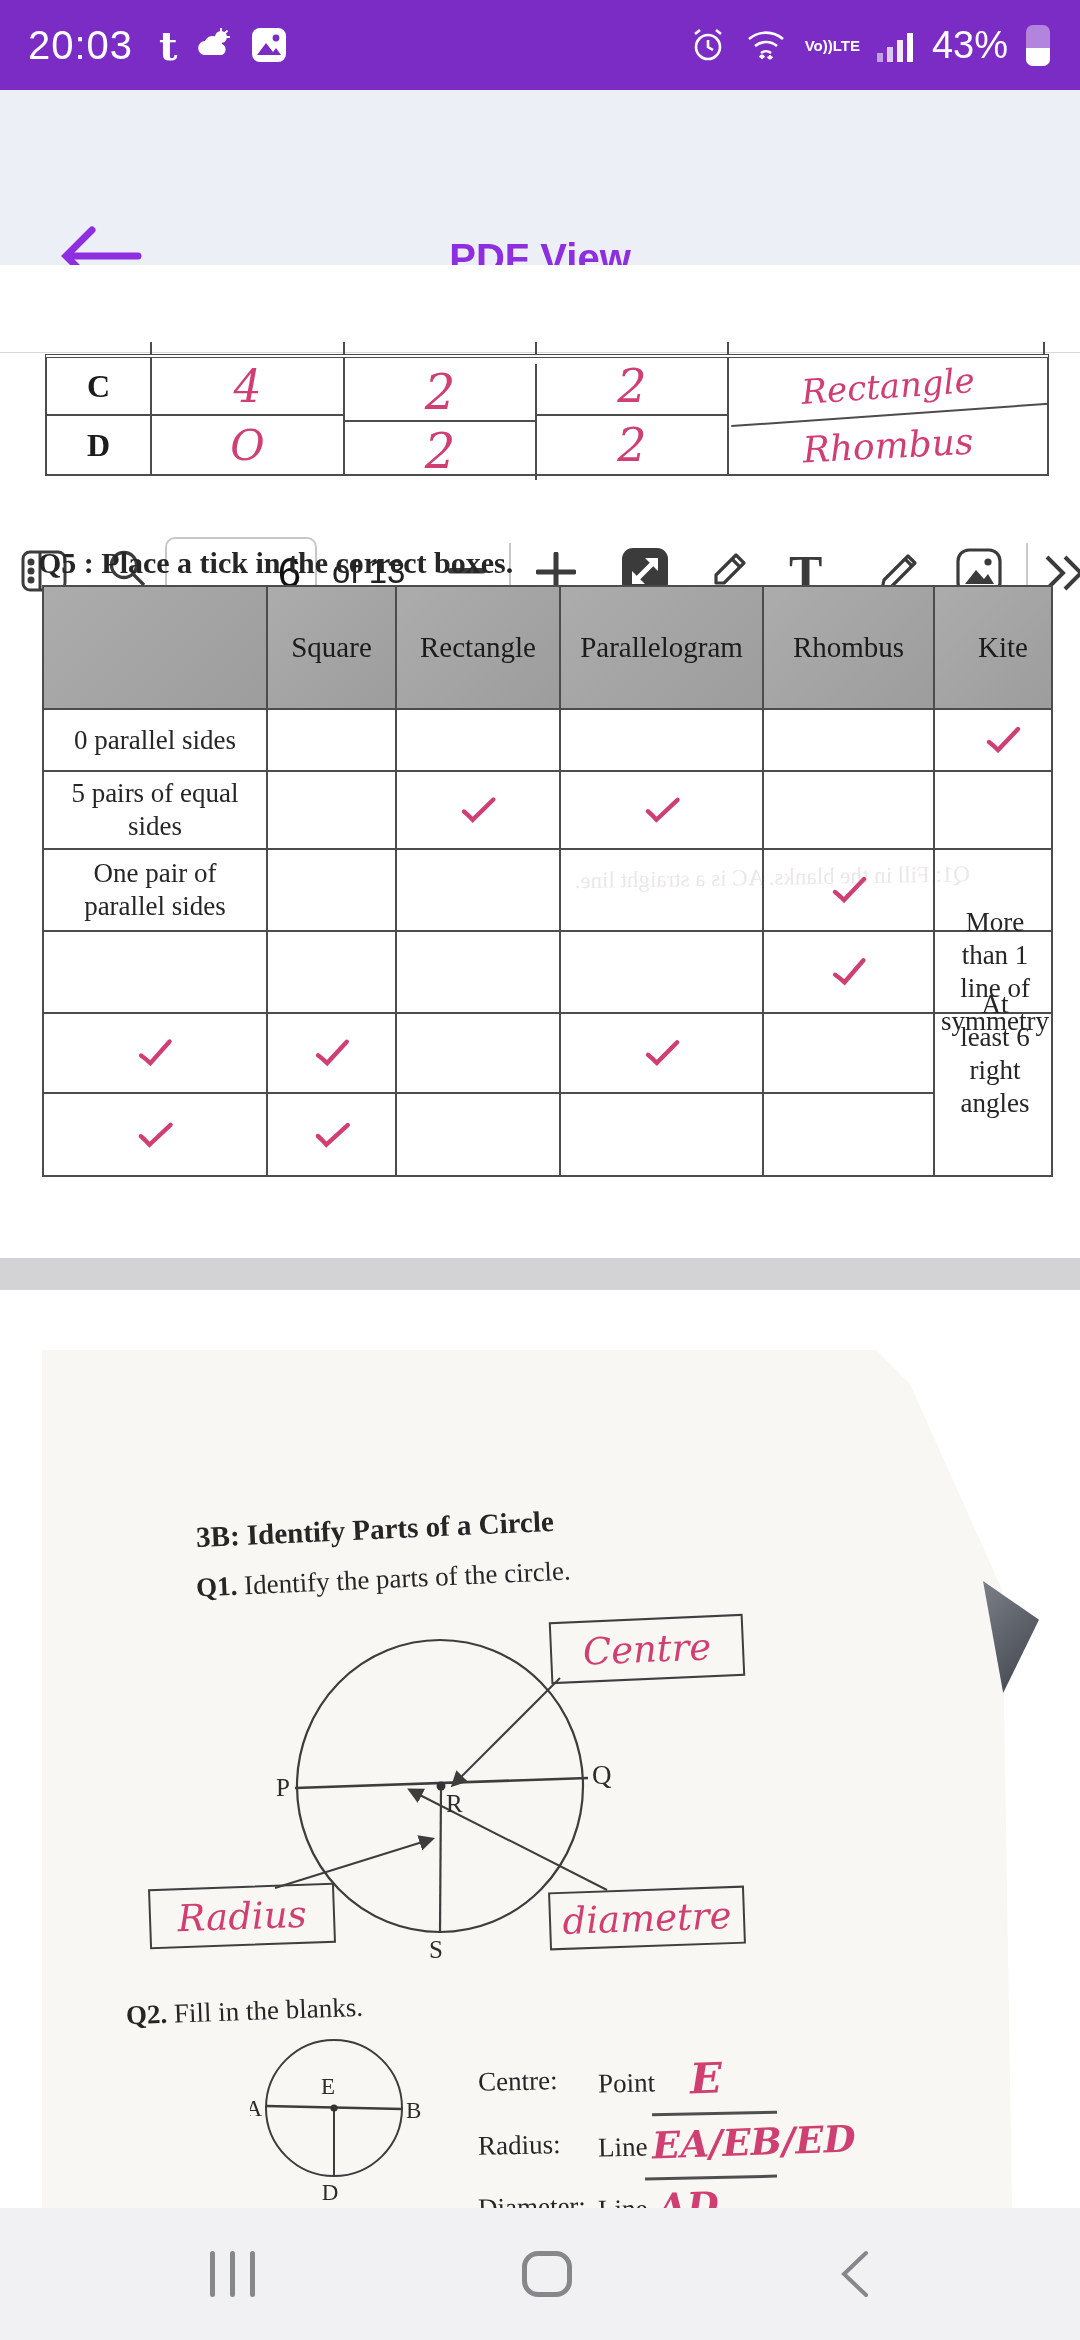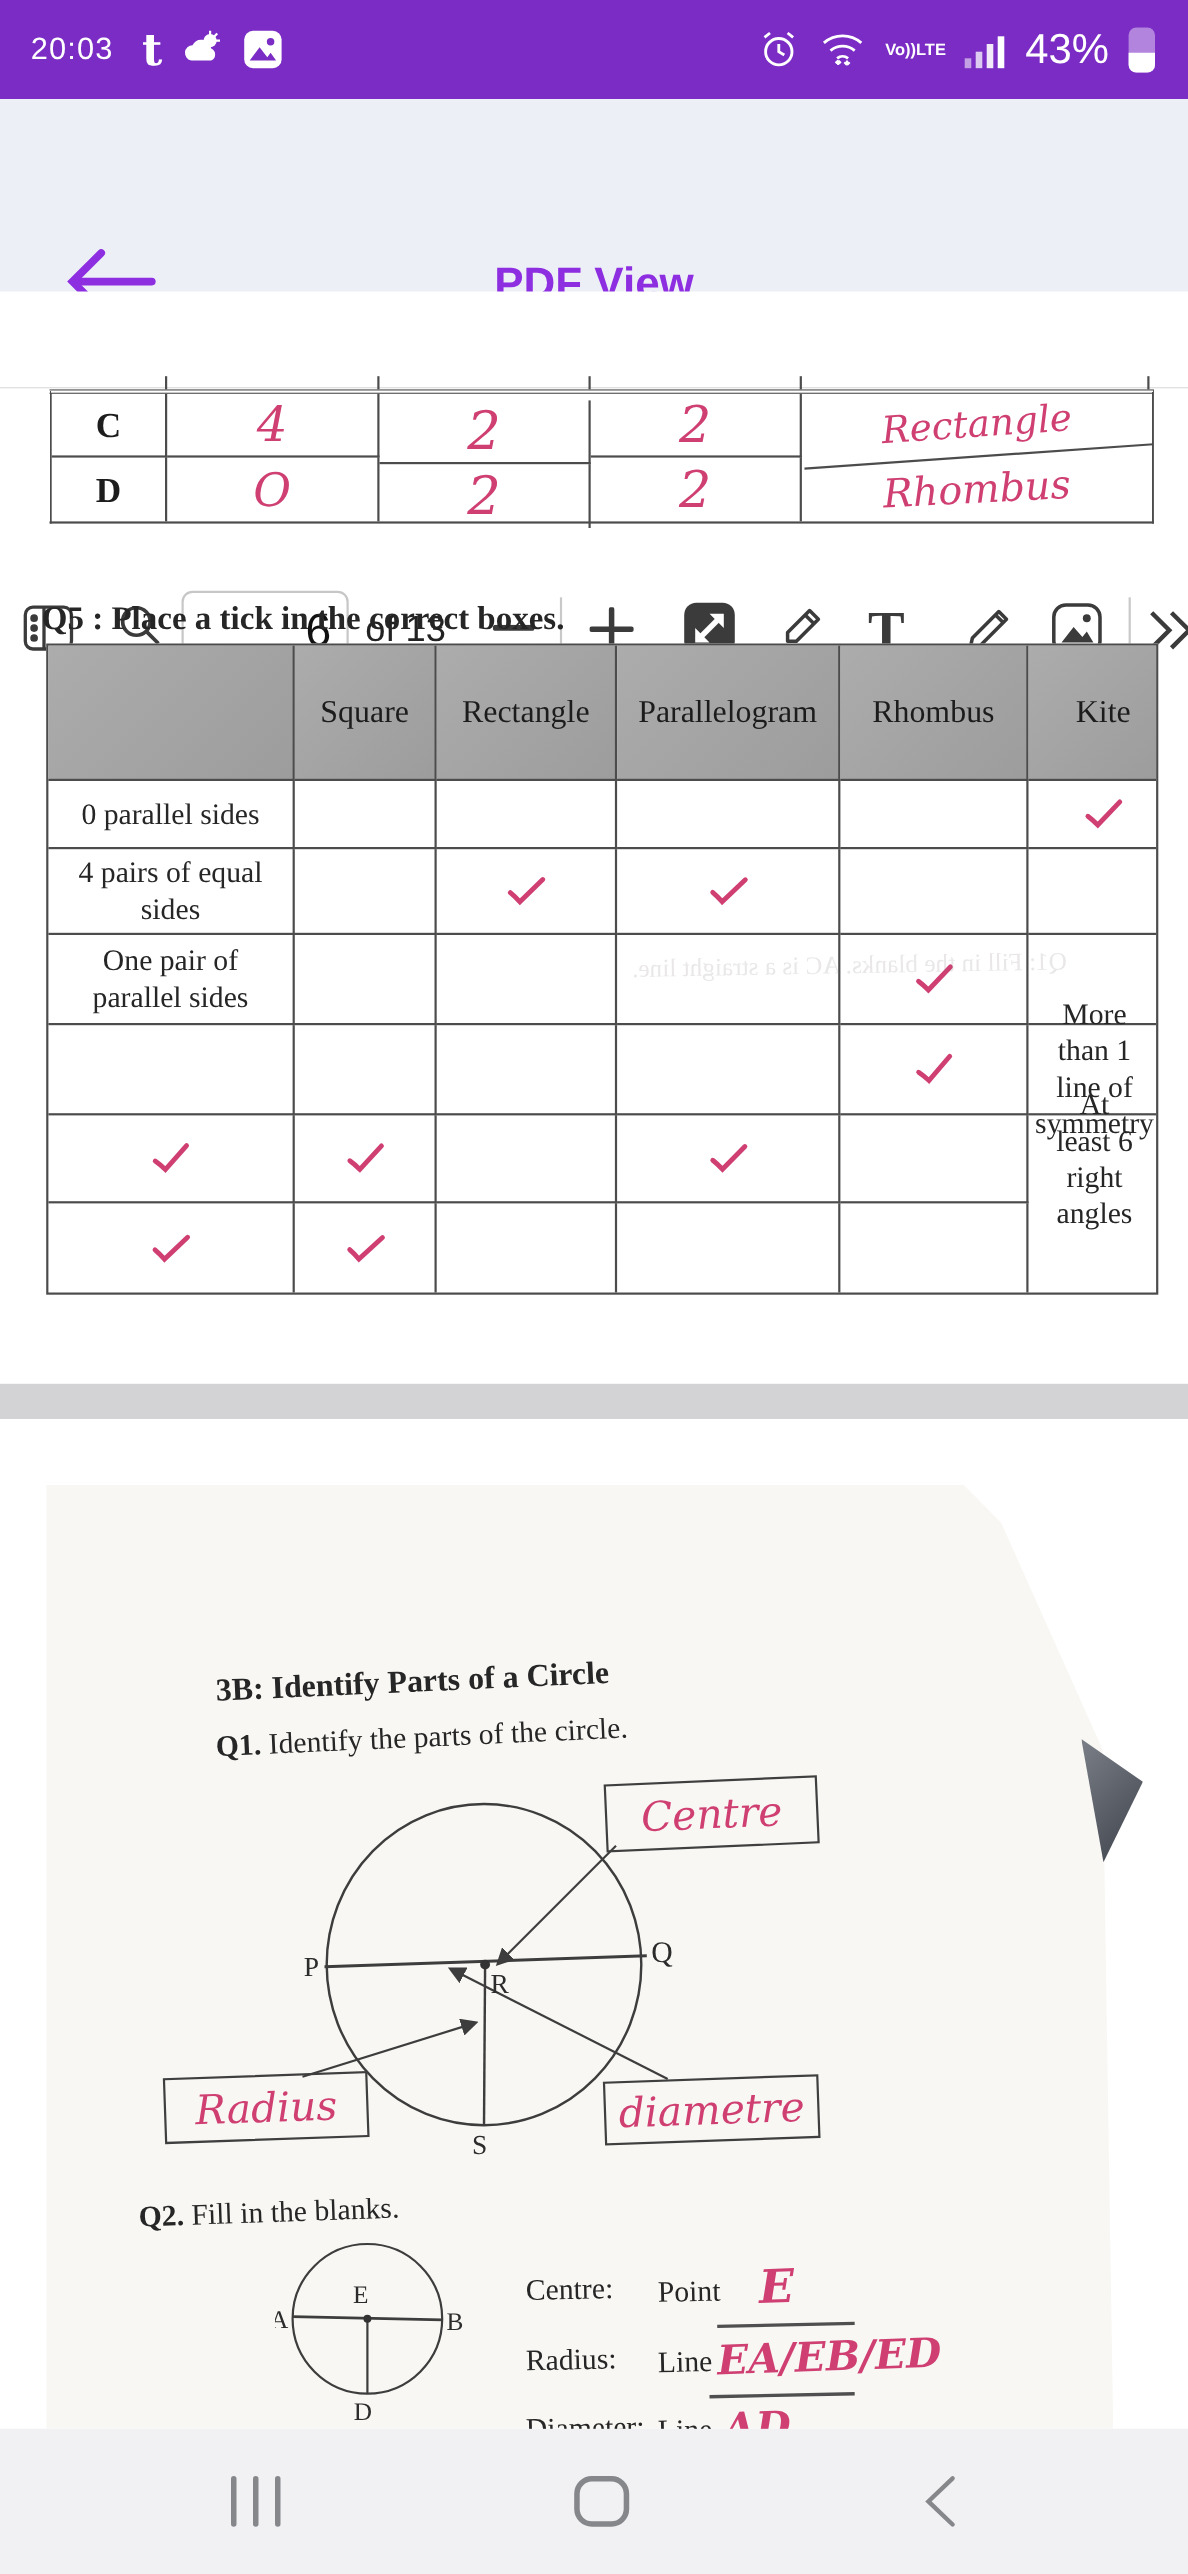--- a/index.html
+++ b/index.html
@@ -5,21 +5,21 @@
   html,body{margin:0;padding:0;background:#222;}
   .screen{position:relative;width:1080px;height:2340px;margin:0 auto;background:#ffffff;
           overflow:hidden;font-family:"Liberation Sans",sans-serif;}
   .abs{position:absolute;}
 
   
   .statusbar{position:absolute;left:0;top:0;width:1080px;height:90px;background:#7a2cc4;
              display:flex;align-items:center;justify-content:space-between;color:#fff;
              padding:0 28px;box-sizing:border-box;}
   .sb-left,.sb-right{display:flex;align-items:center;gap:16px;}
-  .sb-time{font-size:28px;letter-spacing:1px;}
+  .sb-time{font-size:40px;letter-spacing:1px;}
   .tumblr-t{font-family:"DejaVu Serif",serif;font-size:40px;font-weight:bold;margin-left:10px;}
   .volte{display:flex;flex-direction:row;line-height:1;font-size:15px;font-weight:bold;text-align:left;}
   .sb-batt-text{font-size:38px;}
 
   
   .appbar{position:absolute;left:0;top:90px;width:1080px;height:220px;background:#edeff7;}
   .back-btn{position:absolute;left:58px;top:128px;width:86px;height:76px;cursor:pointer;}
   .appbar-title{position:absolute;left:0;top:146px;width:1080px;text-align:center;
                 font-size:40px;font-weight:bold;color:#8d2ee0;}
 
@@ -268,21 +268,21 @@
     <div class="q5c"></div>
     <div class="q5c"></div>
     <div class="q5c"></div>
     <div class="q5c"></div>
     <div class="q5c">
         <svg width="36" height="28" viewBox="0 0 36 28" style="transform:rotate(0deg)">
           <path d="M4 16q4 3 9 8L33 3" fill="none" stroke="#cf3f72" stroke-width="4.4" stroke-linecap="round"></path>
         </svg>
       </div>
 
-    <div class="q5c q5l">4 pairs of equal sides</div>
+    <div class="q5c q5l">5 pairs of equal sides</div>
     <div class="q5c"></div>
     <div class="q5c">
         <svg width="36" height="28" viewBox="0 0 36 28" style="transform:rotate(2deg)">
           <path d="M4 16q4 3 9 8L33 3" fill="none" stroke="#cf3f72" stroke-width="4.4" stroke-linecap="round"></path>
         </svg>
       </div>
     <div class="q5c">
         <svg width="36" height="28" viewBox="0 0 36 28" style="transform:rotate(3deg)">
           <path d="M4 16q4 3 9 8L33 3" fill="none" stroke="#cf3f72" stroke-width="4.4" stroke-linecap="round"></path>
         </svg>

